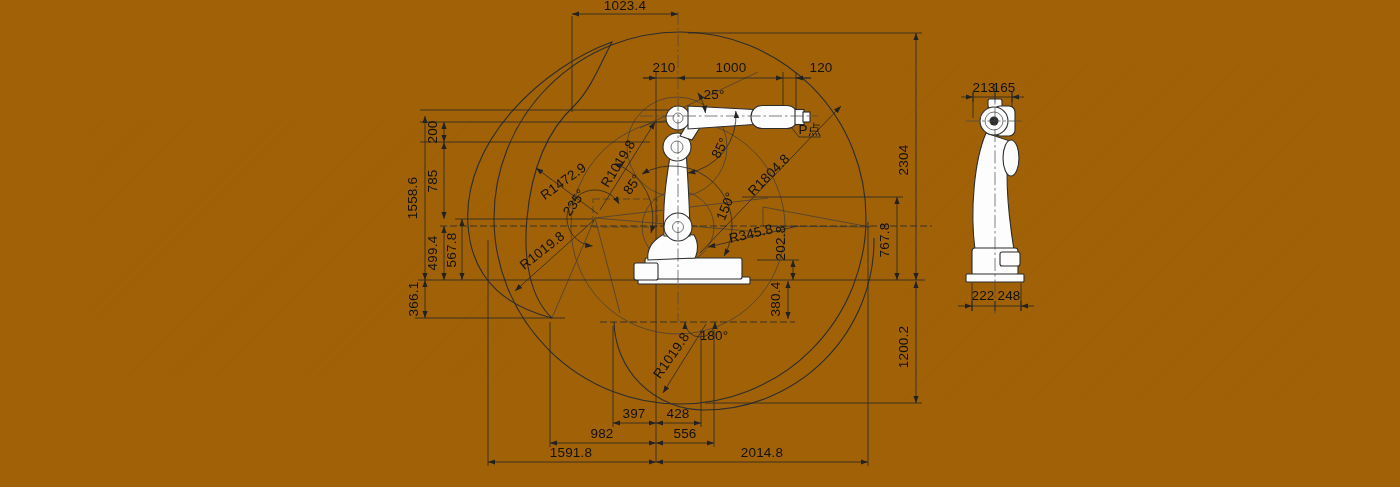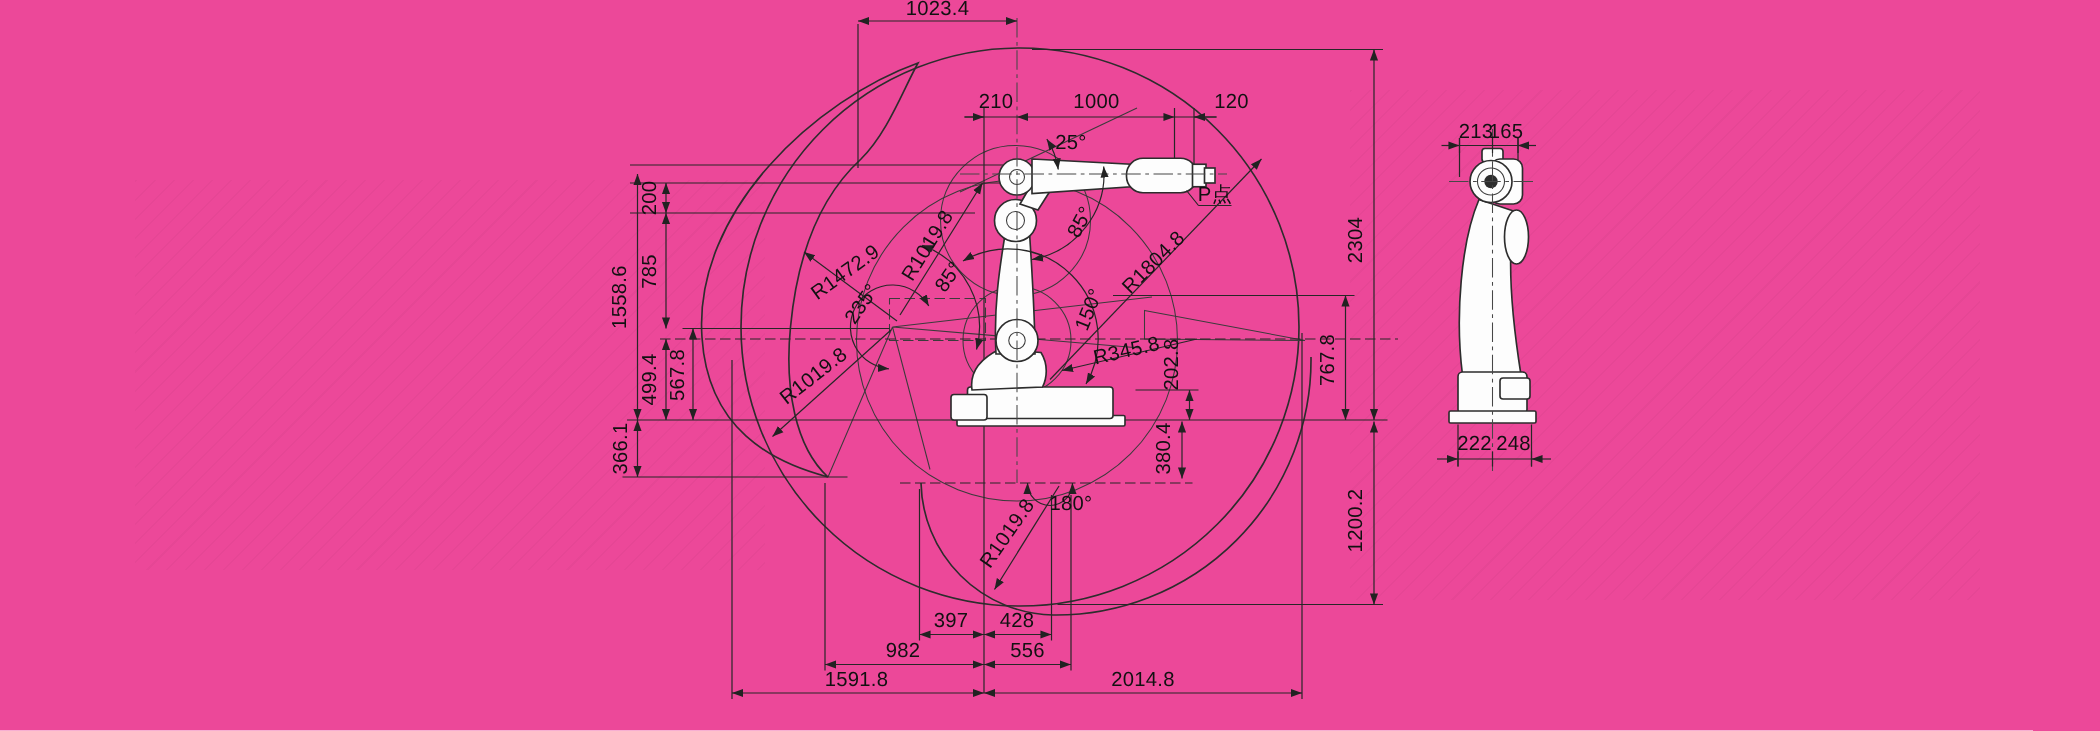--- a/index.html
+++ b/index.html
@@ -1,16 +1,16 @@
 <!DOCTYPE html>
 <html><head>
 <meta charset="utf-8">
 <style>
   html,body{margin:0;padding:0;background:#fff;}
-  #canvas{position:relative;width:1400px;height:487px;background:#ec4899;overflow:hidden;
+  #canvas{position:relative;width:1400px;height:487px;background:#a16207;overflow:hidden;
           font-family:"Liberation Sans",sans-serif;}
   .hatch{position:absolute;pointer-events:none;
          background:repeating-linear-gradient(135deg, rgba(0,0,0,0.028) 0 1px, transparent 1px 9px);}
   svg{position:absolute;left:0;top:0;}
   .o{stroke:#2d2d2d;stroke-width:1.1;fill:none;}
   .c{stroke:#3b3b3b;stroke-width:0.7;fill:none;}
   .d{stroke:#272727;stroke-width:0.8;fill:none;}
   .dash{stroke-dasharray:7 3;}
   .cl{stroke:#474747;stroke-width:0.7;fill:none;stroke-dasharray:13 3 2.5 3;}
   .w{fill:#fdfdfd;stroke:#2d2d2d;stroke-width:1.1;}

